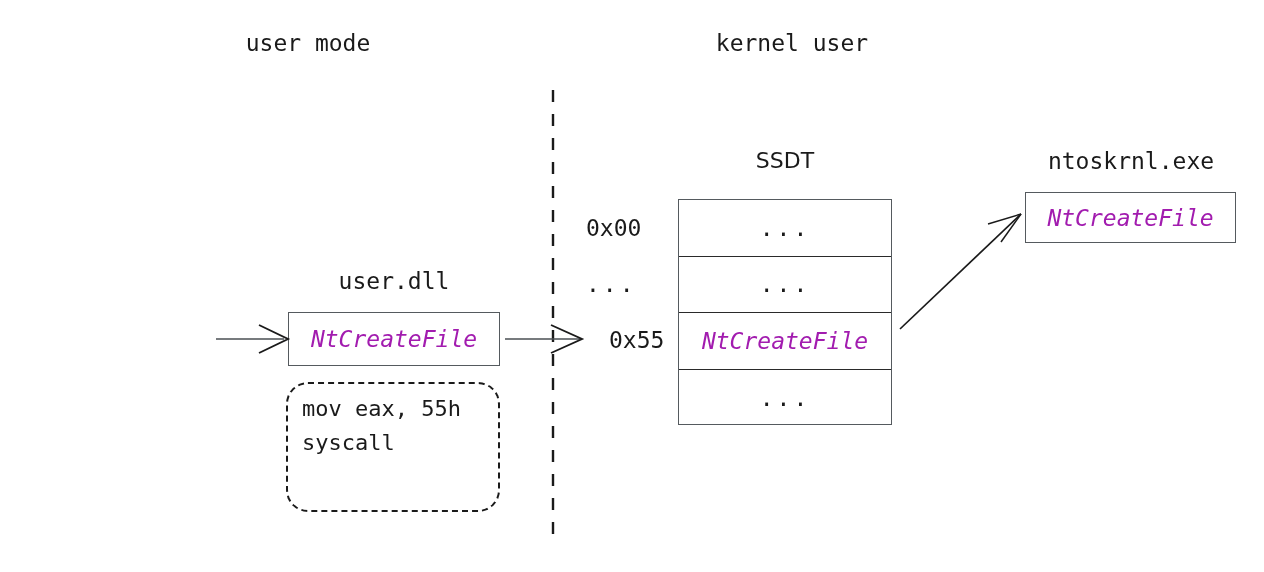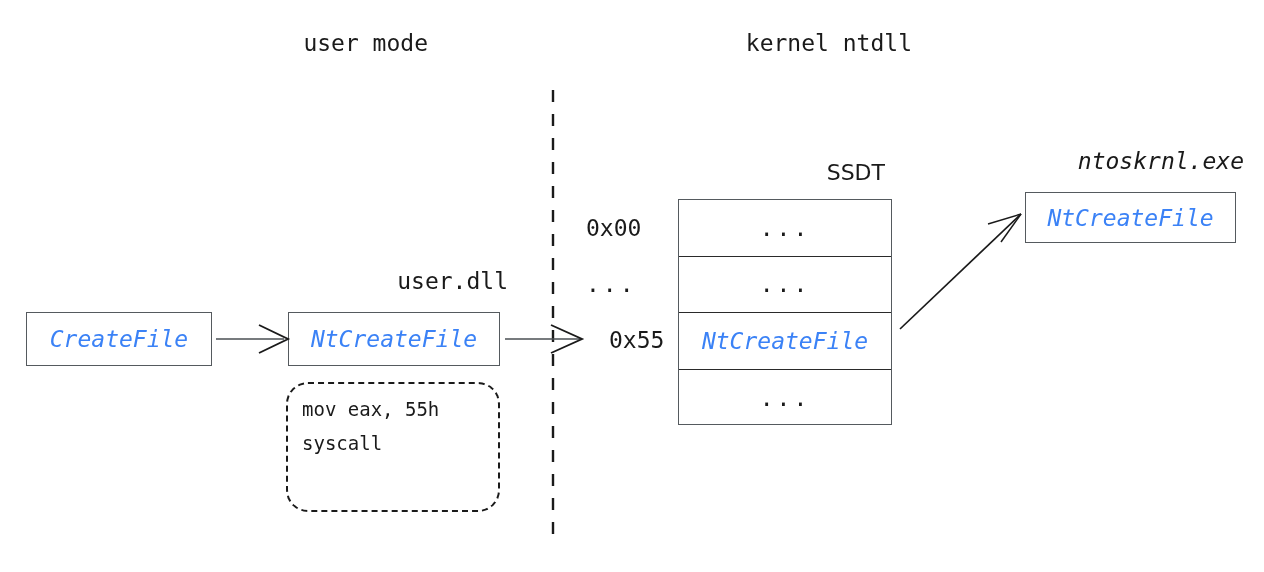--- a/index.html
+++ b/index.html
@@ -20,26 +20,26 @@
     font-family: "DejaVu Sans Mono", monospace;
     font-size: 23px;
     letter-spacing: 0px;
     color: #1a1a1a;
     white-space: pre;
   }
   .mono-italic {
     font-family: "DejaVu Sans Mono", monospace;
     font-style: italic;
     font-size: 23px;
-    color: #3b82f6;
+    color: #a21caf;
     white-space: pre;
   }
   .lbl {
     position: absolute;
-    text-align: right;
+    text-align: center;
     white-space: pre;
   }
   .box {
     position: absolute;
     border: 1.6px solid #555a5e;
     background: #ffffff;
     box-sizing: border-box;
     display: flex;
     align-items: center;
     justify-content: center;
@@ -47,21 +47,21 @@
   .dashbox {
     position: absolute;
     border: 2px dashed #1a1a1a;
     border-radius: 22px;
     background: #ffffff;
     box-sizing: border-box;
     padding: 8px 0 0 14px;
   }
   .dashbox .code-line {
     font-family: "DejaVu Sans Mono", monospace;
-    font-size: 19px;
+    font-size: 22px;
     line-height: 34px;
     color: #1a1a1a;
     white-space: pre;
   }
   .ssdt-table {
     position: absolute;
     border: 1.6px solid #555a5e;
     box-sizing: border-box;
     background: #ffffff;
   }
@@ -102,39 +102,36 @@
     white-space: pre;
   }
 </style>
 </head>
 <body>
 
 <div id="canvas">
 
   <div class="lbl mono" style="left:188px; top:30px; width:240px;">user mode</div>
 
-  <div class="lbl mono" style="left:672px; top:30px; width:240px;">kernel ntdll</div>
+  <div class="lbl mono" style="left:672px; top:30px; width:240px;">kernel user</div>
 
 
   <div class="lbl mono" style="left:280px; top:268px; width:228px;">user.dll</div>
 
-  <div class="box" style="left:26px; top:312px; width:186px; height:54px;">
-    <span class="mono-italic">CreateFile</span>
-  </div>
 
   <div class="box" style="left:288px; top:312px; width:212px; height:54px;">
     <span class="mono-italic">NtCreateFile</span>
   </div>
 
   <div class="dashbox" style="left:286px; top:382px; width:214px; height:130px;">
     <div class="code-line">mov eax, 55h</div>
     <div class="code-line">syscall</div>
   </div>
 
-  <div class="lbl sans-title" style="left:685px; top:160px; width:200px;">SSDT</div>
+  <div class="lbl sans-title" style="left:685px; top:148px; width:200px;">SSDT</div>
 
   <div class="ssdt-label mono" style="left:586px; top:215px; width:80px;">0x00</div>
 
   <div class="ssdt-label dots" style="left:586px; top:271px; width:80px;">...</div>
 
   <div class="ssdt-label mono" style="left:609px; top:327px; width:80px;">0x55</div>
 
   <div class="ssdt-table" style="left:678px; top:199px; width:214px; height:226px;">
     <div class="ssdt-row">
       <span class="dots">...</span>
@@ -143,21 +140,21 @@
       <span class="dots">...</span>
     </div>
     <div class="ssdt-row">
       <span class="mono-italic">NtCreateFile</span>
     </div>
     <div class="ssdt-row">
       <span class="dots">...</span>
     </div>
   </div>
 
-  <div class="lbl mono" style="left:1018px; top:148px; width:226px;font-style:italic;">ntoskrnl.exe</div>
+  <div class="lbl mono" style="left:1018px; top:148px; width:226px;">ntoskrnl.exe</div>
 
   <div class="box" style="left:1025px; top:192px; width:211px; height:51px;">
     <span class="mono-italic">NtCreateFile</span>
   </div>
 
   <svg class="overlay" viewBox="0 0 1264 572">
 
     <line x1="553" y1="90" x2="553" y2="536" stroke="#1a1a1a" stroke-width="2.4" stroke-dasharray="12 12" stroke-linecap="butt"></line>
 
     <line x1="216" y1="339" x2="284" y2="339" stroke="#4a4f53" stroke-width="1.7"></line>

